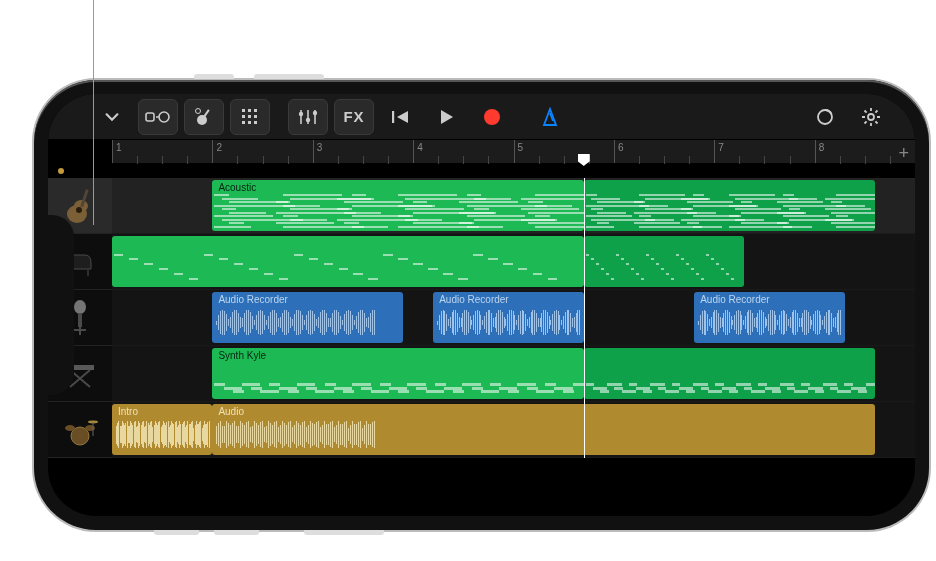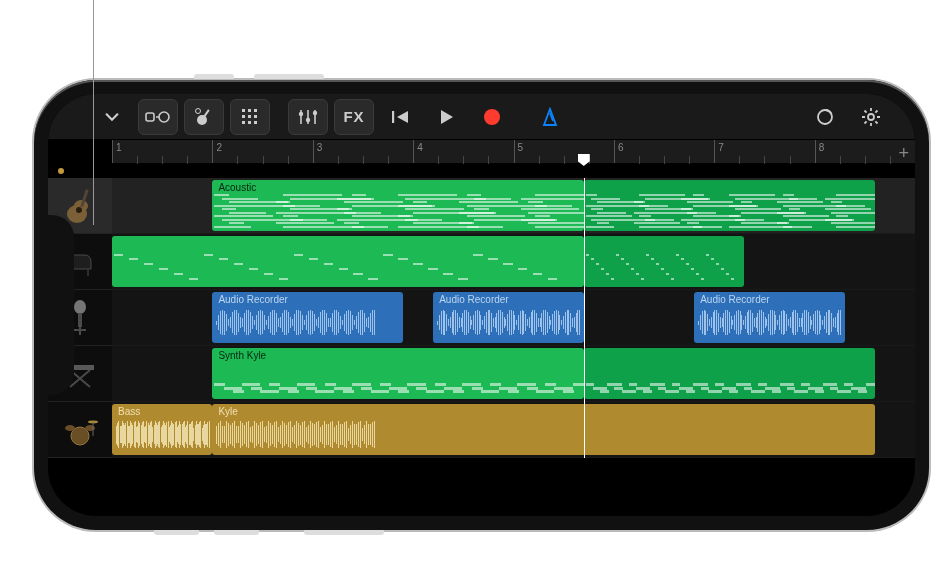--- a/index.html
+++ b/index.html
@@ -866,21 +866,21 @@
                   <div style="top: 80%; left: 87.5%; width: 5%; height: 3px;"></div>
                   <div style="top: 60%; left: 90%; width: 3%; height: 3px;"></div>
                   <div style="top: 70%; left: 92.5%; width: 5%; height: 3px;"></div>
                   <div style="top: 80%; left: 95%; width: 3%; height: 3px;"></div>
                   <div style="top: 60%; left: 97.5%; width: 5%; height: 3px;"></div>
                 </div>
               </div>
             </div>
             <div class="lane">
               <div class="region gold" style="left: 0px; width: 100.375px;">
-                <div class="label">Bass</div>
+                <div class="label">Intro</div>
                 <div class="wave gold">
                   <span style="height: 18px;"></span>
                   <span style="height: 23.6665px;"></span>
                   <span style="height: 27.477px;"></span>
                   <span style="height: 16.5476px;"></span>
                   <span style="height: 16.8504px;"></span>
                   <span style="height: 27.5506px;"></span>
                   <span style="height: 23.4553px;"></span>
                   <span style="height: 18.3363px;"></span>
                   <span style="height: 23.8734px;"></span>
@@ -951,21 +951,21 @@
                   <span style="height: 13.401px;"></span>
                   <span style="height: 19.7271px;"></span>
                   <span style="height: 27.9804px;"></span>
                   <span style="height: 21.1129px;"></span>
                   <span style="height: 21.6782px;"></span>
                   <span style="height: 25.6857px;"></span>
                   <span style="height: 26.3091px;"></span>
                 </div>
               </div>
               <div class="region gold" style="left: 100.375px; width: 662.475px;">
-                <div class="label">Kyle</div>
+                <div class="label">Audio</div>
                 <div class="wave gold">
                   <span style="height: 18px;"></span>
                   <span style="height: 23.6665px;"></span>
                   <span style="height: 27.477px;"></span>
                   <span style="height: 16.5476px;"></span>
                   <span style="height: 16.8504px;"></span>
                   <span style="height: 27.5506px;"></span>
                   <span style="height: 23.4553px;"></span>
                   <span style="height: 18.3363px;"></span>
                   <span style="height: 23.8734px;"></span>

